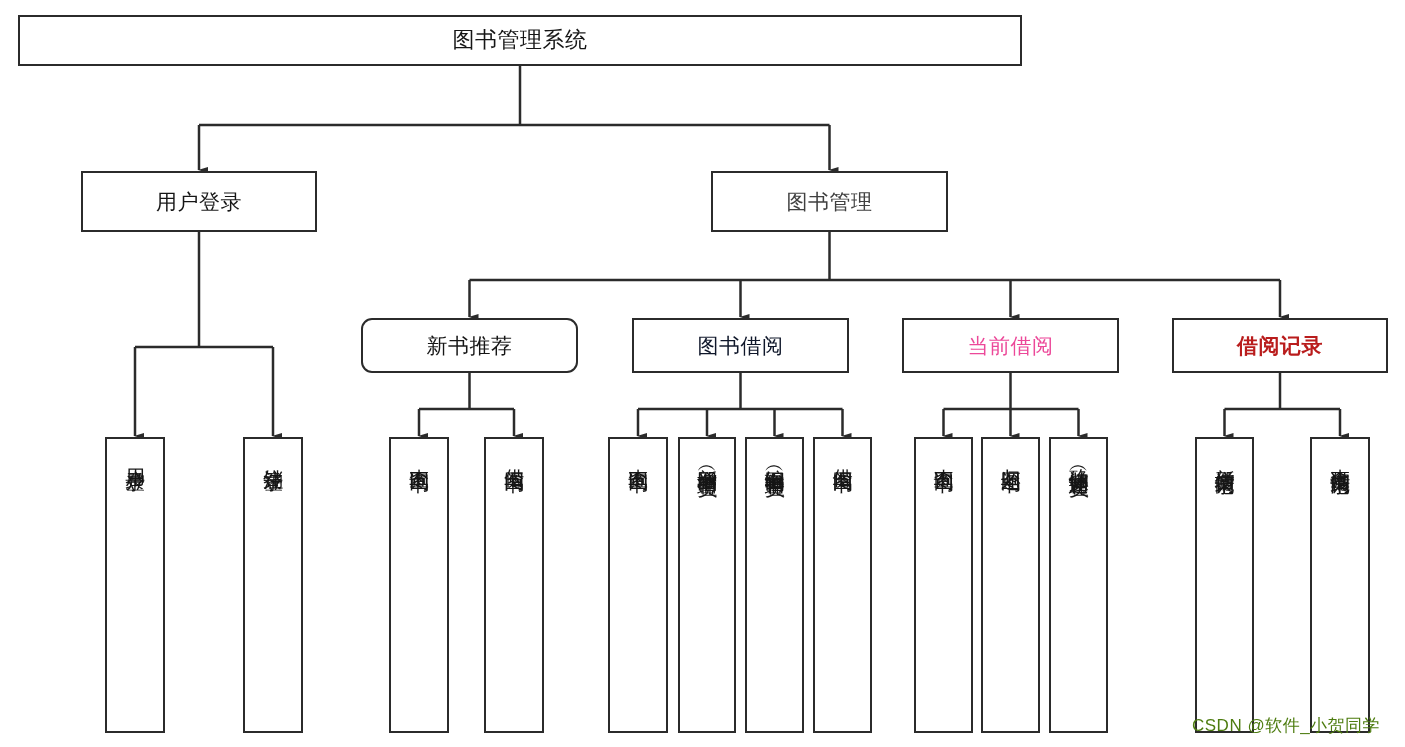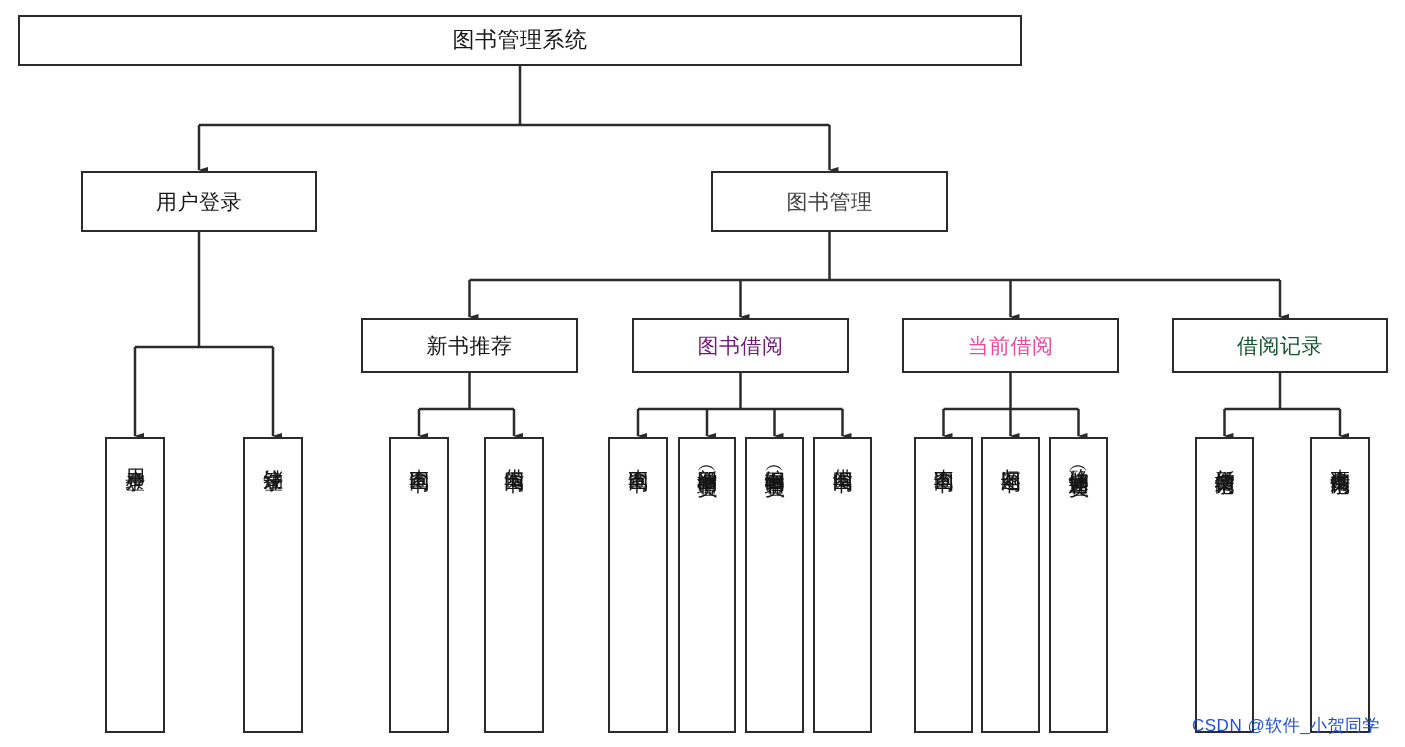--- a/index.html
+++ b/index.html
@@ -61,21 +61,21 @@
     white-space: normal;
   }
   .node.root .node-label {
     font-size: 22px;
   }
   #watermark {
     position: absolute;
     left: 1192px;
     top: 714px;
     font-size: 17px;
-    color: #1d4ed8;
+    color: #4d7c0f;
     letter-spacing: 0.5px;
     white-space: nowrap;
     z-index: 6;
     font-family: "Liberation Sans", "DejaVu Sans", sans-serif;
   }
 </style>
 </head>
 <body>
 
 <div id="diagram-root">
@@ -126,31 +126,31 @@
   <div id="nodes-layer">
       <div class="node horizontal root" style="left: 18px; top: 15px; width: 1004px; height: 51px; border-color: rgb(43, 43, 43); background: rgb(255, 255, 255);">
         <span class="node-label" style="color: rgb(22, 22, 22);">图书管理系统</span>
       </div>
       <div class="node horizontal" style="left: 81px; top: 171px; width: 236px; height: 61px; border-color: rgb(43, 43, 43); background: rgb(255, 255, 255);">
         <span class="node-label" style="color: rgb(22, 22, 22);">用户登录</span>
       </div>
       <div class="node horizontal" style="left: 711px; top: 171px; width: 237px; height: 61px; border-color: rgb(43, 43, 43); background: rgb(255, 255, 255);">
         <span class="node-label" style="color: #404040;">图书管理</span>
       </div>
-      <div class="node horizontal" style="left: 361px; top: 318px; width: 217px; height: 55px; border-color: rgb(43, 43, 43); background: rgb(255, 255, 255);">
+      <div class="node horizontal" style="left: 361px; top: 318px; width: 217px; height: 55px; border-color: rgb(43, 43, 43); background: rgb(255, 255, 255); border-radius: 11px;">
         <span class="node-label" style="color: rgb(22, 22, 22);">新书推荐</span>
       </div>
       <div class="node horizontal" style="left: 632px; top: 318px; width: 217px; height: 55px; border-color: rgb(43, 43, 43); background: rgb(255, 255, 255);">
-        <span class="node-label" style="color: #701a75;">图书借阅</span>
+        <span class="node-label" style="color: #0f172a;">图书借阅</span>
       </div>
       <div class="node horizontal" style="left: 902px; top: 318px; width: 217px; height: 55px; border-color: rgb(43, 43, 43); background: rgb(255, 255, 255);">
         <span class="node-label" style="color: #ec4899;">当前借阅</span>
       </div>
       <div class="node horizontal" style="left: 1172px; top: 318px; width: 216px; height: 55px; border-color: rgb(43, 43, 43); background: rgb(255, 255, 255);">
-        <span class="node-label" style="color: #14532d;">借阅记录</span>
+        <span class="node-label" style="color: #b91c1c; font-weight: bold;">借阅记录</span>
       </div>
       <div class="node vertical" style="left: 105px; top: 437px; width: 60px; height: 296px; border-color: rgb(43, 43, 43); background: rgb(255, 255, 255);">
         <span class="node-label" style="color: rgb(22, 22, 22);">用户登录</span>
       </div>
       <div class="node vertical" style="left: 243px; top: 437px; width: 60px; height: 296px; border-color: rgb(43, 43, 43); background: rgb(255, 255, 255);">
         <span class="node-label" style="color: rgb(22, 22, 22);">注销登录</span>
       </div>
       <div class="node vertical" style="left: 389px; top: 437px; width: 60px; height: 296px; border-color: rgb(43, 43, 43); background: rgb(255, 255, 255);">
         <span class="node-label" style="color: rgb(22, 22, 22);">查询图书</span>
       </div>

